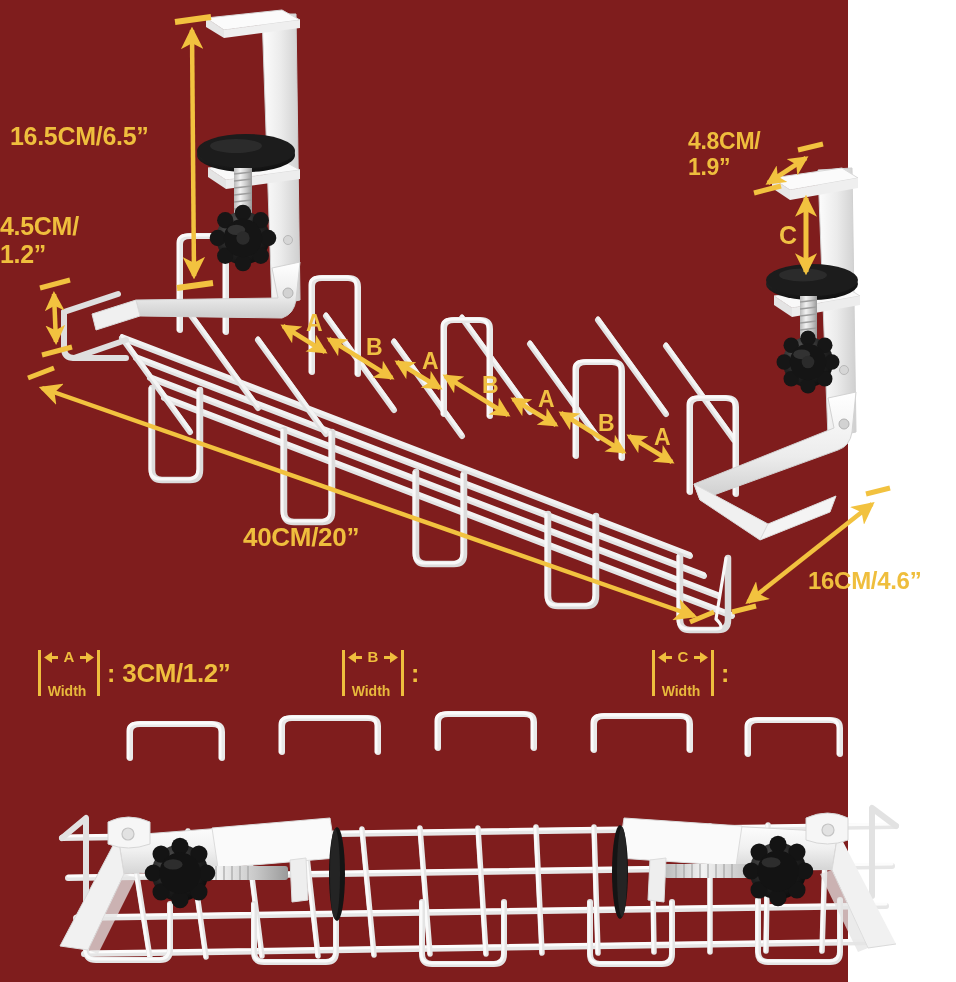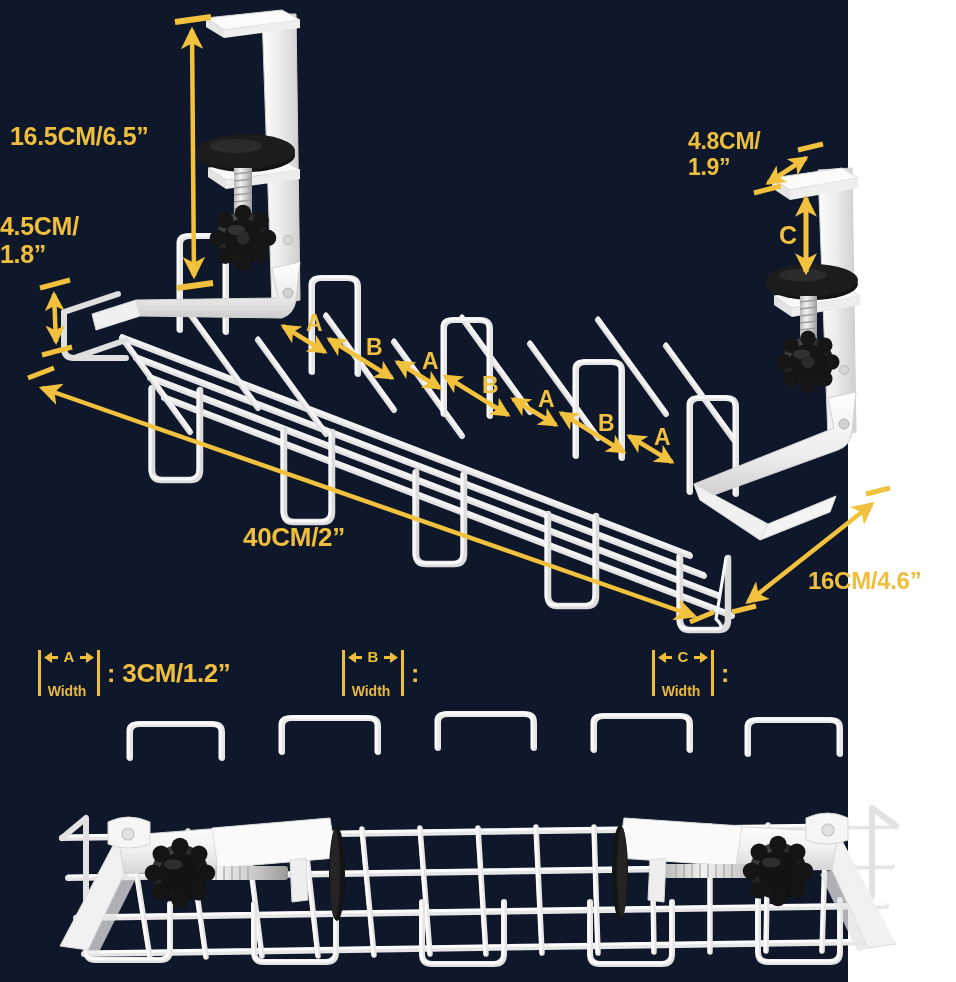--- a/index.html
+++ b/index.html
@@ -2,21 +2,21 @@
 <html><head>
 <meta charset="utf-8">
 <title>Cable Management Tray Dimensions</title>
 <style>
   html,body{margin:0;padding:0;background:#ffffff;}
   body{
     width:956px;height:982px;
     font-family:"Liberation Sans", sans-serif;
     overflow:hidden;position:relative;
   }
-  #stage{position:relative;width:848px;height:982px;background:#0f172a;}
+  #stage{position:relative;width:848px;height:982px;background:#7f1d1d;}
 
   
   .dim-label{
     position:absolute;
     color:#efbe3d;
     font-weight:bold;
     line-height:1.12;
     white-space:pre-line;
     letter-spacing:-0.3px;
     -webkit-font-smoothing:antialiased;
@@ -365,26 +365,26 @@
       </g>
       <g>
         <line x1="629" y1="436" x2="672" y2="462" marker-start="url(#mheadS)" marker-end="url(#mheadS)" stroke-width="4.5"></line>
       </g>
     </g>
   </svg>
 
   <div id="lbl-height" class="dim-label">16.5CM/6.5”</div>
 
   <div id="lbl-depth" class="dim-label">4.5CM/
-1.8”</div>
+1.2”</div>
 
   <div id="lbl-clampw" class="dim-label">4.8CM/
 1.9”</div>
 
-  <div id="lbl-length" class="dim-label">40CM/2”</div>
+  <div id="lbl-length" class="dim-label">40CM/20”</div>
 
   <div id="lbl-width" class="dim-label">16CM/4.6”</div>
 
   <div id="letter-C">C</div>
 
   <div class="ab-letter" style="left:306px;top:310px;">A</div>
   <div class="ab-letter" style="left:366px;top:334px;">B</div>
   <div class="ab-letter" style="left:422px;top:348px;">A</div>
   <div class="ab-letter" style="left:482px;top:372px;">B</div>
   <div class="ab-letter" style="left:538px;top:386px;">A</div>

